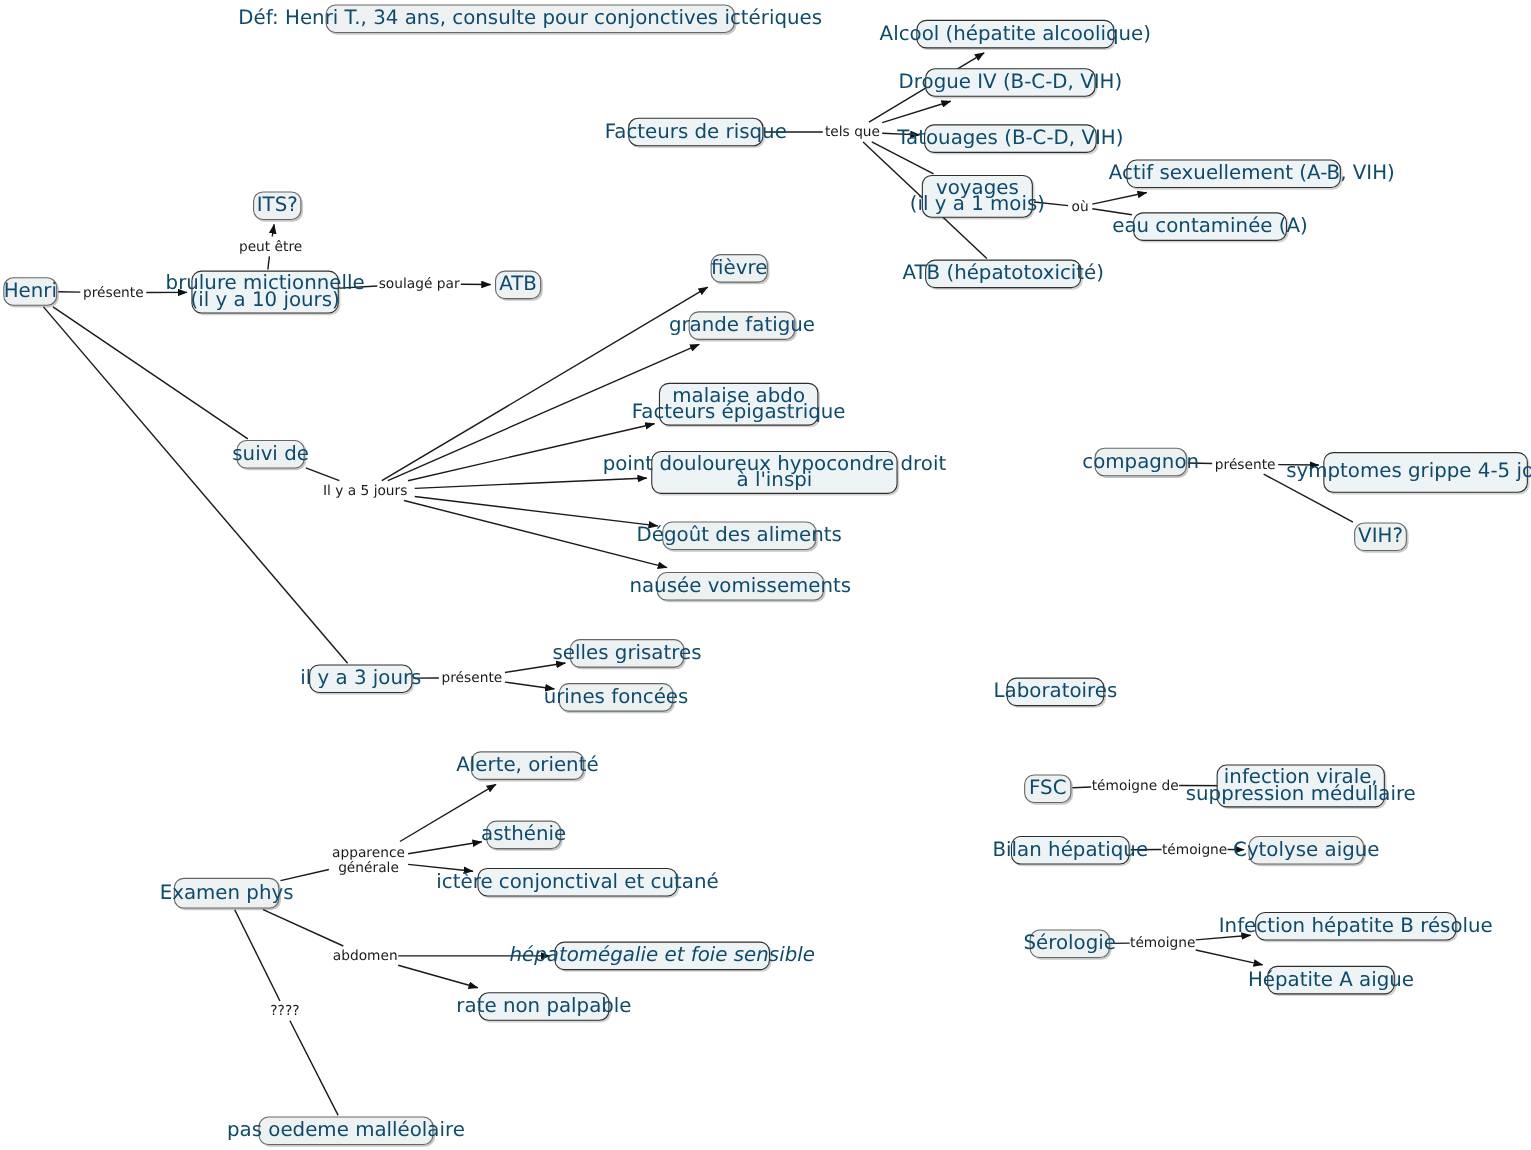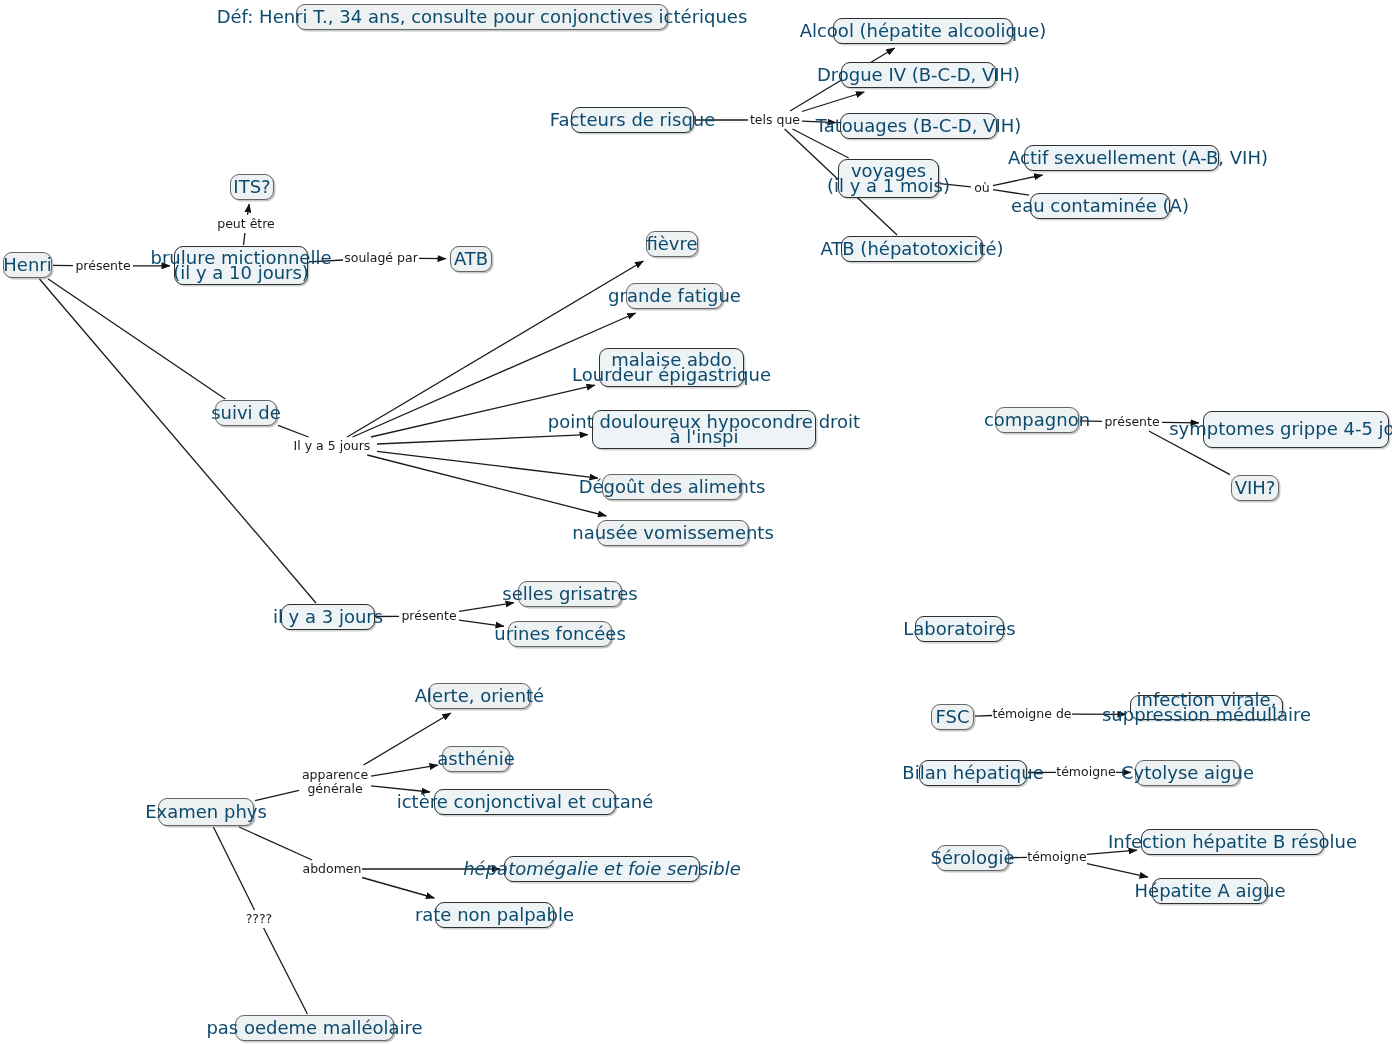--- a/index.html
+++ b/index.html
@@ -139,34 +139,34 @@
       <div class="node pale" style="left: 840px; top: 113px; width: 157px; height: 26px;">Tatouages (B-C-D, VIH)</div>
       <div class="node pale" style="left: 838px; top: 159px; width: 101px; height: 39px;">voyages
 (il y a 1 mois)</div>
       <div class="node pale" style="left: 1024px; top: 145px; width: 195px; height: 26px; padding-left: 40px;">Actif sexuellement (A-B, VIH)</div>
       <div class="node pale" style="left: 1030px; top: 193px; width: 140px; height: 26px;">eau contaminée (A)</div>
       <div class="node pale" style="left: 841px; top: 236px; width: 142px; height: 26px;">ATB (hépatotoxicité)</div>
       <div class="node gray" style="left: 215px; top: 400px; width: 62px; height: 26px;">suivi de</div>
       <div class="node gray" style="left: 646px; top: 231px; width: 52px; height: 26px;">fièvre</div>
       <div class="node gray" style="left: 626px; top: 283px; width: 97px; height: 26px;">grande fatigue</div>
       <div class="node pale" style="left: 599px; top: 348px; width: 145px; height: 39px;">malaise abdo
-Lourdeur épigastrique</div>
+Facteurs épigastrique</div>
       <div class="node pale" style="left: 592px; top: 410px; width: 224px; height: 39px;">point douloureux hypocondre droit
 à l'inspi</div>
       <div class="node gray" style="left: 602px; top: 474px; width: 140px; height: 26px;">Dégoût des aliments</div>
       <div class="node gray" style="left: 597px; top: 520px; width: 152px; height: 26px;">nausée vomissements</div>
       <div class="node pale" style="left: 281px; top: 604px; width: 94px; height: 26px;">il y a 3 jours</div>
       <div class="node gray" style="left: 518px; top: 581px; width: 104px; height: 26px;">selles grisatres</div>
       <div class="node gray" style="left: 508px; top: 621px; width: 104px; height: 26px;">urines foncées</div>
       <div class="node gray" style="left: 995px; top: 407px; width: 84px; height: 26px;">compagnon</div>
       <div class="node pale" style="left: 1203px; top: 411px; width: 186px; height: 37px;">symptomes grippe 4-5 jours</div>
       <div class="node gray" style="left: 1231px; top: 475px; width: 48px; height: 26px;">VIH?</div>
       <div class="node pale" style="left: 915px; top: 616px; width: 89px; height: 26px;">Laboratoires</div>
       <div class="node gray" style="left: 931px; top: 704px; width: 43px; height: 26px;">FSC</div>
-      <div class="node pale" style="left: 1130px; top: 695px; width: 153px; height: 25px;">infection virale,
+      <div class="node pale" style="left: 1106px; top: 695px; width: 153px; height: 39px;">infection virale,
 suppression médullaire</div>
       <div class="node pale" style="left: 919px; top: 760px; width: 108px; height: 26px;">Bilan hépatique</div>
       <div class="node gray" style="left: 1135px; top: 760px; width: 105px; height: 26px;">Cytolyse aigue</div>
       <div class="node gray" style="left: 936px; top: 845px; width: 73px; height: 26px;">Sérologie</div>
       <div class="node pale" style="left: 1141px; top: 829px; width: 183px; height: 26px;">Infection hépatite B résolue</div>
       <div class="node pale" style="left: 1152px; top: 878px; width: 116px; height: 26px;">Hépatite A aigue</div>
       <div class="node gray" style="left: 158px; top: 798px; width: 96px; height: 28px;">Examen phys</div>
       <div class="node gray" style="left: 428px; top: 683px; width: 103px; height: 26px;">Alerte, orienté</div>
       <div class="node gray" style="left: 442px; top: 746px; width: 68px; height: 26px;">asthénie</div>
       <div class="node pale" style="left: 434px; top: 789px; width: 182px; height: 26px;">ictère conjonctival et cutané</div>

